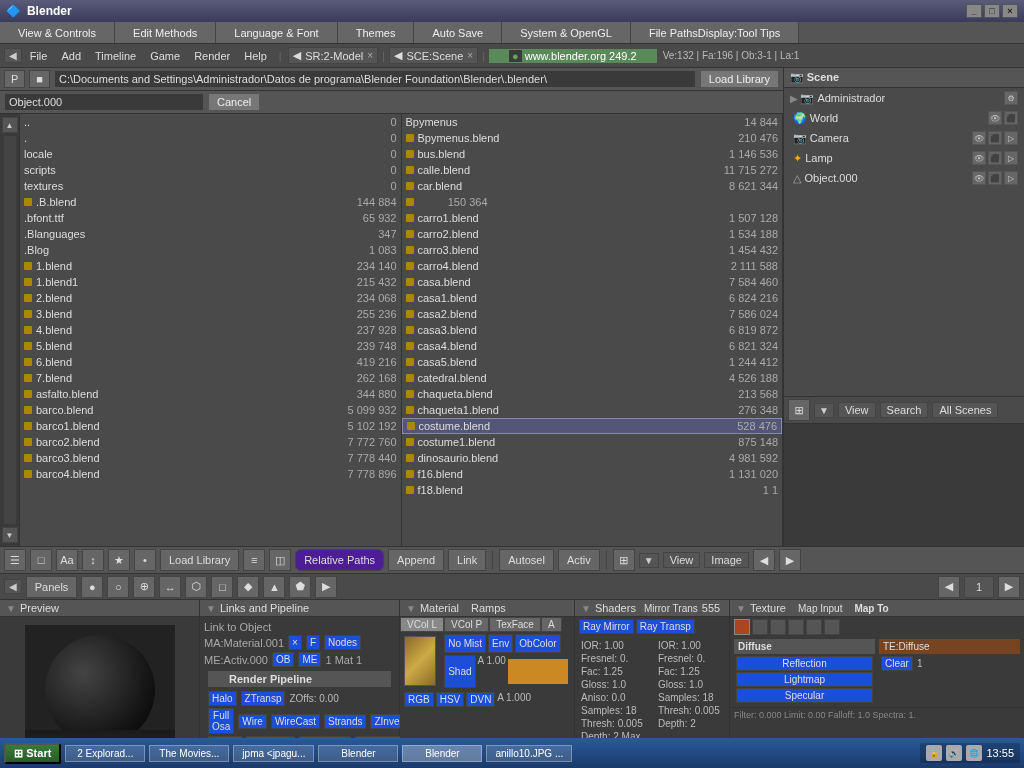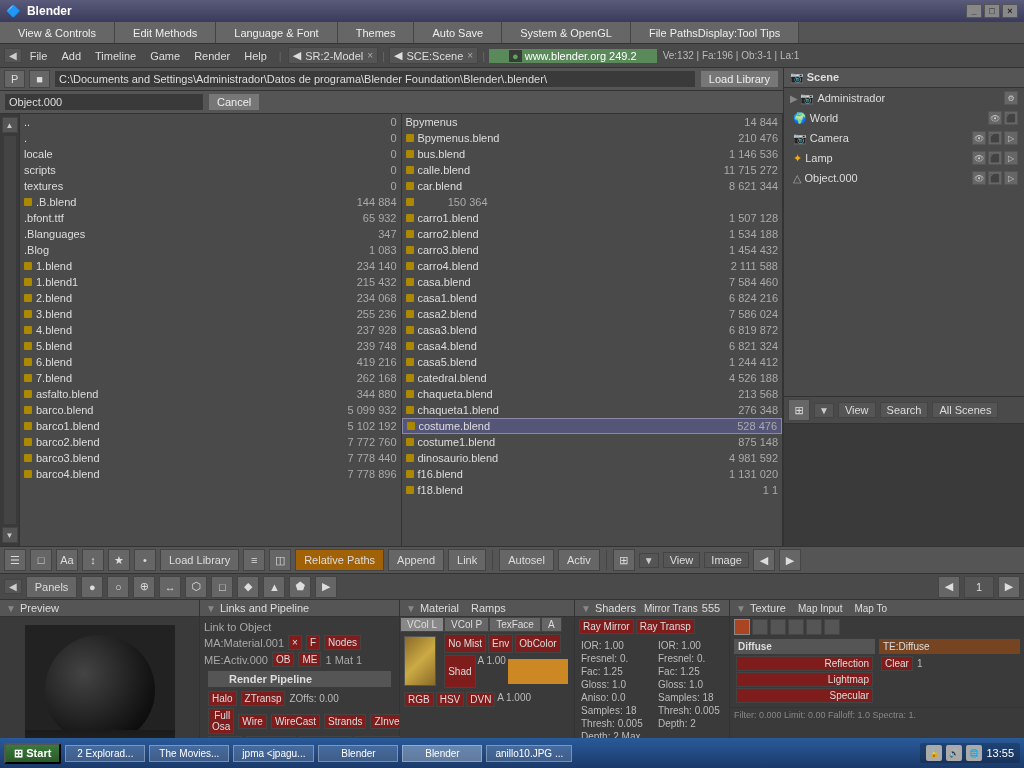--- a/index.html
+++ b/index.html
@@ -314,21 +314,21 @@
     }
     .tb-btn {
       background: #666;
       border: 1px solid #444;
       color: #ddd;
       font-size: 11px;
       padding: 2px 8px;
       cursor: pointer;
       height: 22px;
     }
-    .tb-btn.active { background: #a16207; }
+    .tb-btn.active { background: #4c1d95; border-radius: 6px; }
     .tb-separator { width: 1px; height: 20px; background: #444; margin: 0 2px; }
     .tb-icon-btn {
       background: #666;
       border: 1px solid #444;
       color: #ddd;
       width: 22px; height: 22px;
       display: flex; align-items: center; justify-content: center;
       cursor: pointer; font-size: 11px;
     }
 
@@ -376,27 +376,26 @@
 
     #links-panel {
       width: 200px;
       background: #3a3a3a;
       border-right: 1px solid #333;
     }
     .links-content { padding: 4px; font-size: 11px; }
     .links-row { display: flex; align-items: center; gap: 4px; margin-bottom: 2px; }
     .links-label { color: #aaa; }
     .links-btn {
-      background: #7f1d1d;
+      background: #1d4ed8;
       border: 1px solid #444;
       color: #ddd;
       font-size: 10px;
       padding: 1px 3px;
       cursor: pointer;
-      text-align: right;
     }
     .render-pipeline {
       background: #555;
       margin: 4px;
       padding: 2px 21px;
       font-size: 11px;
       color: #ddd;
       font-weight: bold;
     }
     .rp-row { display: flex; align-items: center; gap: 4px; margin: 2px 4px; font-size: 10px; color: #bbb; }
@@ -1072,21 +1071,21 @@
           </div>
       </div>
     </div>
   </div>
 
   <div id="texture-panel">
     <div class="panel-header">
       <span class="panel-arrow">▼</span>
       <span>Texture</span>
       <span style="margin-left:8px; font-size:10px;">Map Input</span>
-      <span style="margin-left:8px; font-size:10px;">Map To</span>
+      <span style="margin-left:8px; font-size:10px;font-weight:bold;">Map To</span>
     </div>
     <div style="display:flex; padding:2px 4px; gap:2px;">
       <div style="background:#aa4422; width:16px; height:16px; border:1px solid #888;"></div>
       <div style="background:#555; width:16px; height:16px; border:1px solid #444;"></div>
       <div style="background:#555; width:16px; height:16px; border:1px solid #444;"></div>
       <div style="background:#555; width:16px; height:16px; border:1px solid #444;"></div>
       <div style="background:#555; width:16px; height:16px; border:1px solid #444;"></div>
       <div style="background:#555; width:16px; height:16px; border:1px solid #444;"></div>
     </div>
     <div style="display:flex; gap:4px; padding:2px 4px;">

